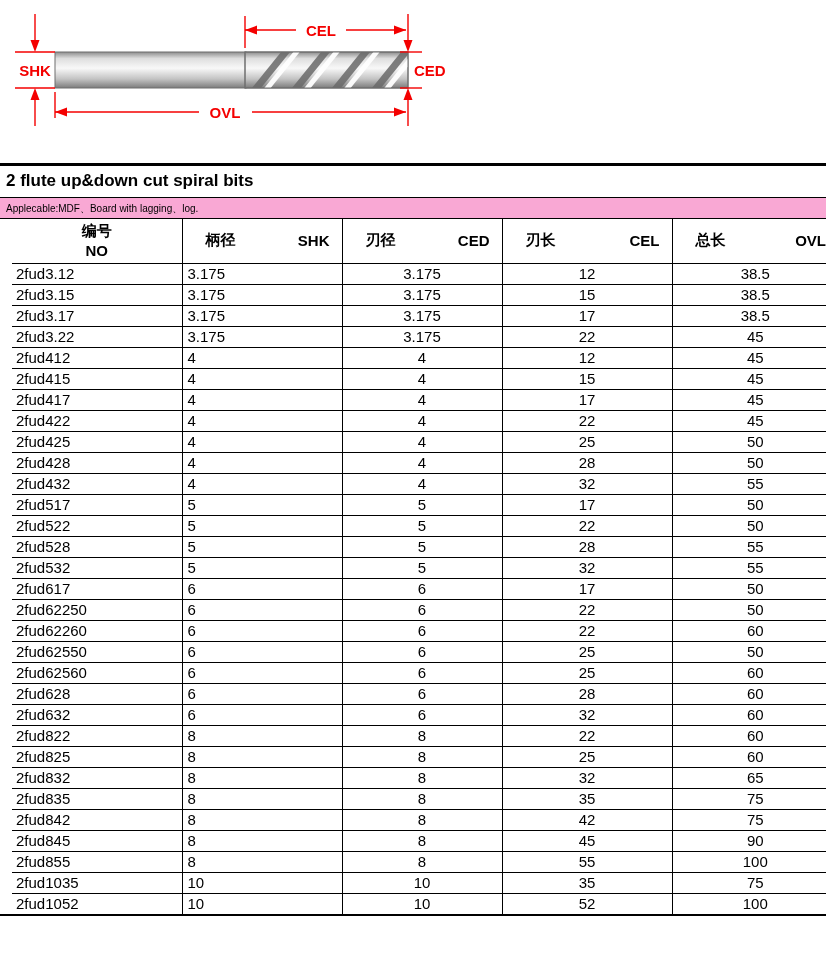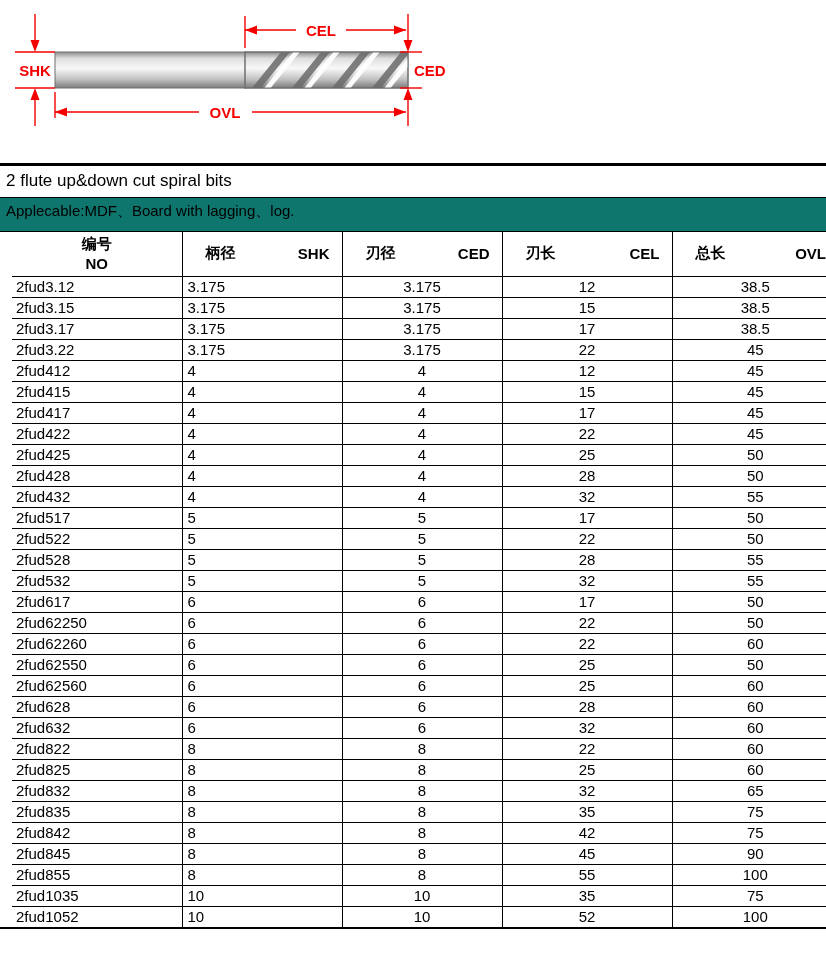--- a/index.html
+++ b/index.html
@@ -13,28 +13,28 @@
   .page { width:826px; height:964px; background:#fff; position:relative; }
 
   
   .diagram { width:826px; height:163px; position:relative; background:#fff; }
 
   
   .title-bar {
     border-top:3px solid #000;
     border-bottom:1px solid #000;
     padding:5px 6px 6px 6px;
-    font-size:17px; font-weight:normal;
+    font-size:17px; font-weight:bold;
     background:#fff;
   }
   .subtitle {
     border-bottom:1px solid #000;
-    padding:4px 6px 10px 6px;
-    font-size:15px;
-    background:#0f766e;
+    padding:4px 6px 2px 6px;
+    font-size:10px;
+    background:#f9a8d4;
   }
 
   
   .table-wrap { border-bottom:2px solid #000;padding-left:12px; }
   table {
     width:826px; border-collapse:collapse; table-layout:fixed;
     font-size:15px;
   }
   th, td { border-right:1px solid #000; overflow:hidden; white-space:nowrap; }
   th:last-child, td:last-child { border-right:none; }

